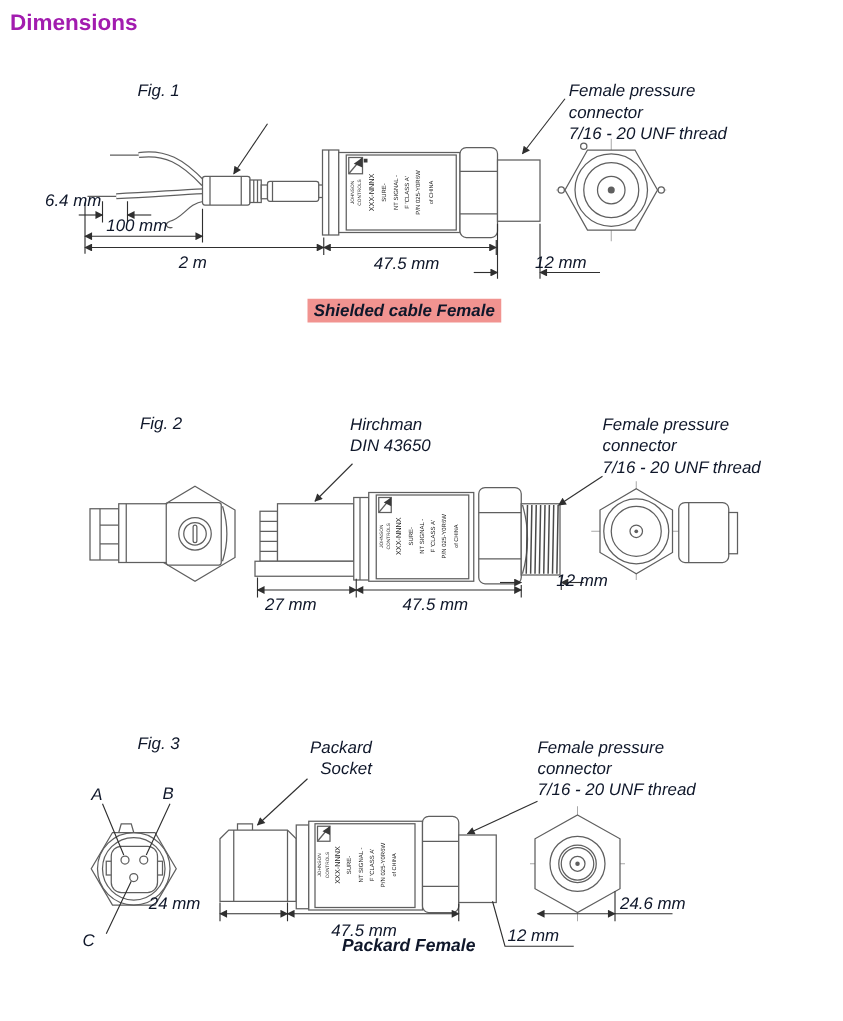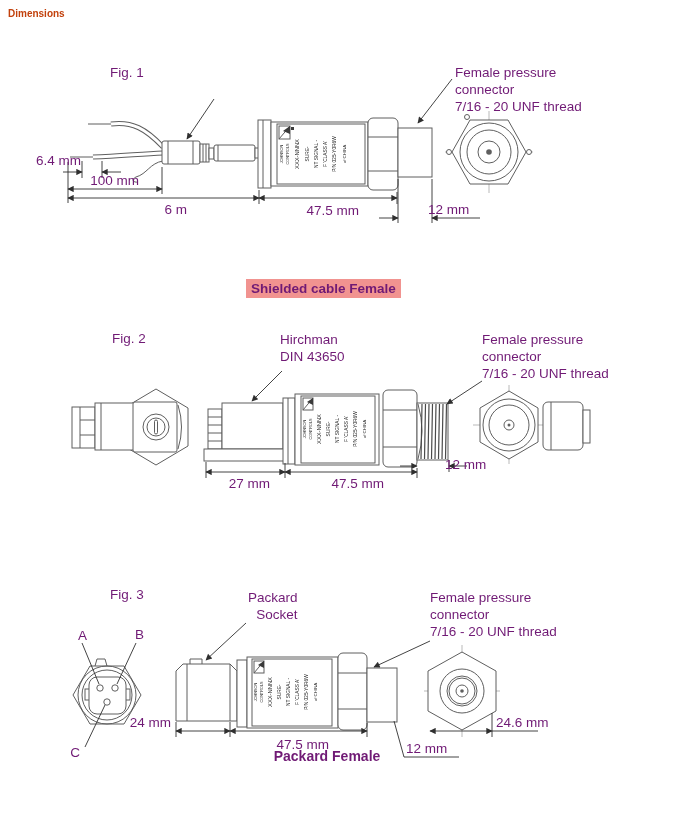--- a/index.html
+++ b/index.html
@@ -1,21 +1,21 @@
 <!DOCTYPE html>
 <html><head>
 <meta charset="utf-8">
 <style>
   html,body{margin:0;padding:0;background:#fff;}
   .page{position:relative;width:674px;height:817px;background:#ffffff;
         font-family:"Liberation Sans",sans-serif;overflow:hidden;}
-  .t{position:absolute;font-size:13.5px;color:#701a75;line-height:1.26;white-space:pre-line;}
-  .c{text-align:right;}
-  .heading{position:absolute;left:8px;top:8px;font-size:10px;font-weight:bold;color:#c2410c;}
-  .hl{background:#f19390;padding:1px 5px;font-weight:bold;font-size:13.5px;margin-top:40px;}
+  .t{position:absolute;font-size:13.5px;color:#0f172a;line-height:1.26;white-space:pre-line;font-style:italic;}
+  .c{text-align:left;}
+  .heading{position:absolute;left:8px;top:8px;font-size:18px;font-weight:bold;color:#a21caf;}
+  .hl{background:#f19390;padding:1px 5px;font-weight:bold;font-size:13.5px;}
   .cap{font-weight:bold;font-size:14px;}
   svg.draw{position:absolute;left:0;top:0;}
   svg .geo{stroke:#5f5f5f;stroke-width:1;fill:none;}
   svg .geow{stroke:#5f5f5f;stroke-width:1;fill:#ffffff;}
   svg .dim{stroke:#2f2f2f;stroke-width:0.9;fill:none;}
   svg .cl{stroke:#8a8a8a;stroke-width:0.6;fill:none;}
   svg .lbltxt{fill:#222;}
 </style>
 </head>
 <body>
@@ -220,21 +220,21 @@
   </svg>
 
   <div class="heading">Dimensions</div>
 
   <div class="t" style="left:110px;top:64px;">Fig. 1</div>
   <div class="t" style="left:455px;top:64px;">Female pressure
 connector
 7/16 - 20 UNF thread</div>
   <div class="t" style="left:36px;top:152px;">6.4 mm</div>
   <div class="t c" style="left:85px;top:172px;width:54px;">100 mm</div>
-  <div class="t c" style="left:143px;top:201px;width:44px;">6 m</div>
+  <div class="t c" style="left:143px;top:201px;width:44px;">2 m</div>
   <div class="t c" style="left:299px;top:202px;width:60px;">47.5 mm</div>
   <div class="t" style="left:428px;top:201px;">12 mm</div>
   <div class="t hl" style="left:246px;top:239px;">Shielded cable Female</div>
 
   <div class="t" style="left:112px;top:330px;">Fig. 2</div>
   <div class="t" style="left:280px;top:331px;">Hirchman
 DIN 43650</div>
   <div class="t" style="left:482px;top:331px;">Female pressure
 connector
 7/16 - 20 UNF thread</div>

